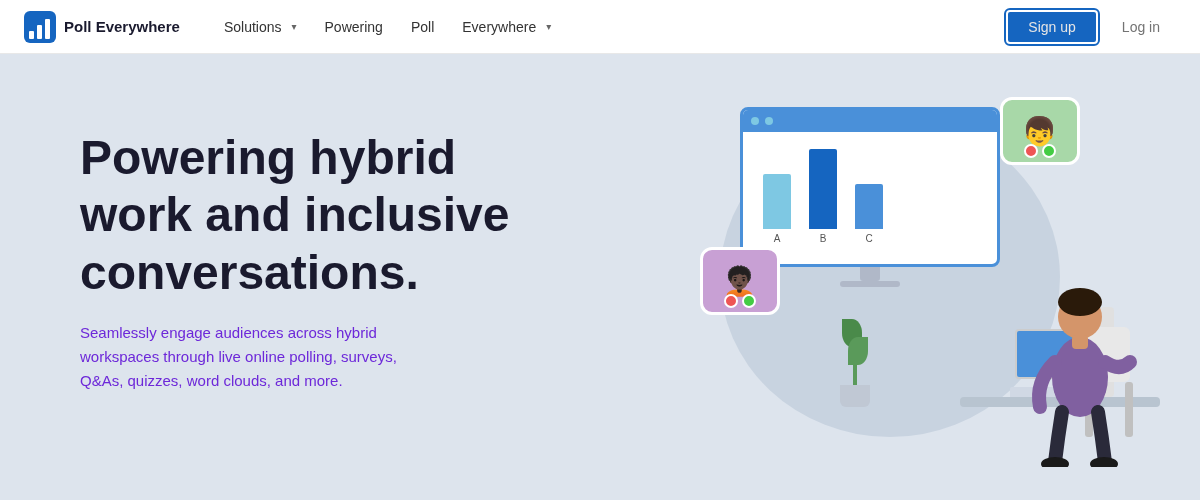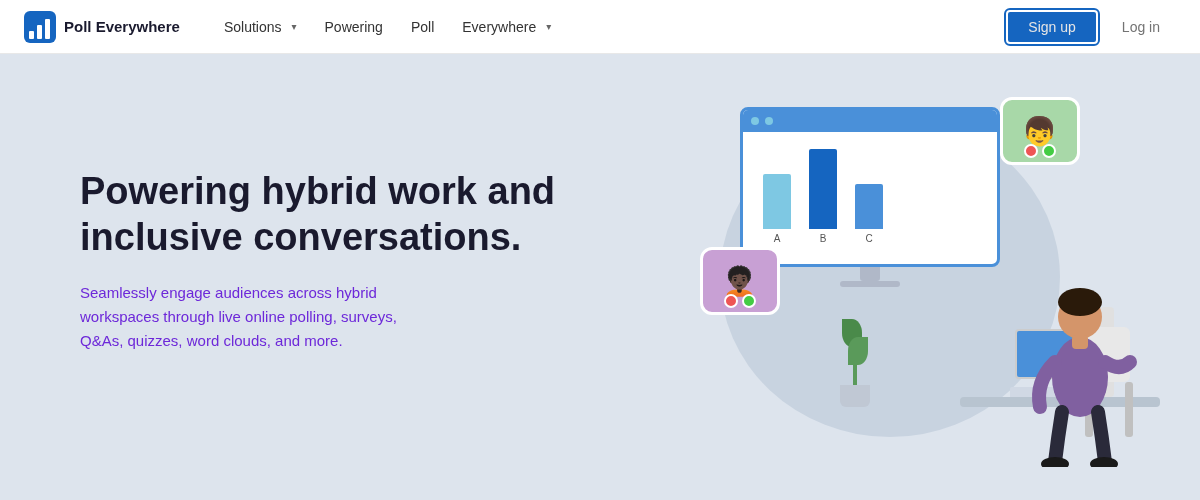--- a/index.html
+++ b/index.html
@@ -91,21 +91,21 @@
       align-items: center;
       padding: 0 80px;
       position: relative;
       overflow: hidden;
     }
     .hero-content {
       max-width: 480px;
       flex-shrink: 0;
     }
     .hero-title {
-      font-size: 38px;
+      font-size: 48px;
       font-weight: 800;
       color: #1a1a2e;
       line-height: 1.2;
       margin-bottom: 20px;
     }
     .hero-subtitle {
       font-size: 15px;
       color: #6d28d9;
       line-height: 1.6;
       margin-bottom: 32px;

